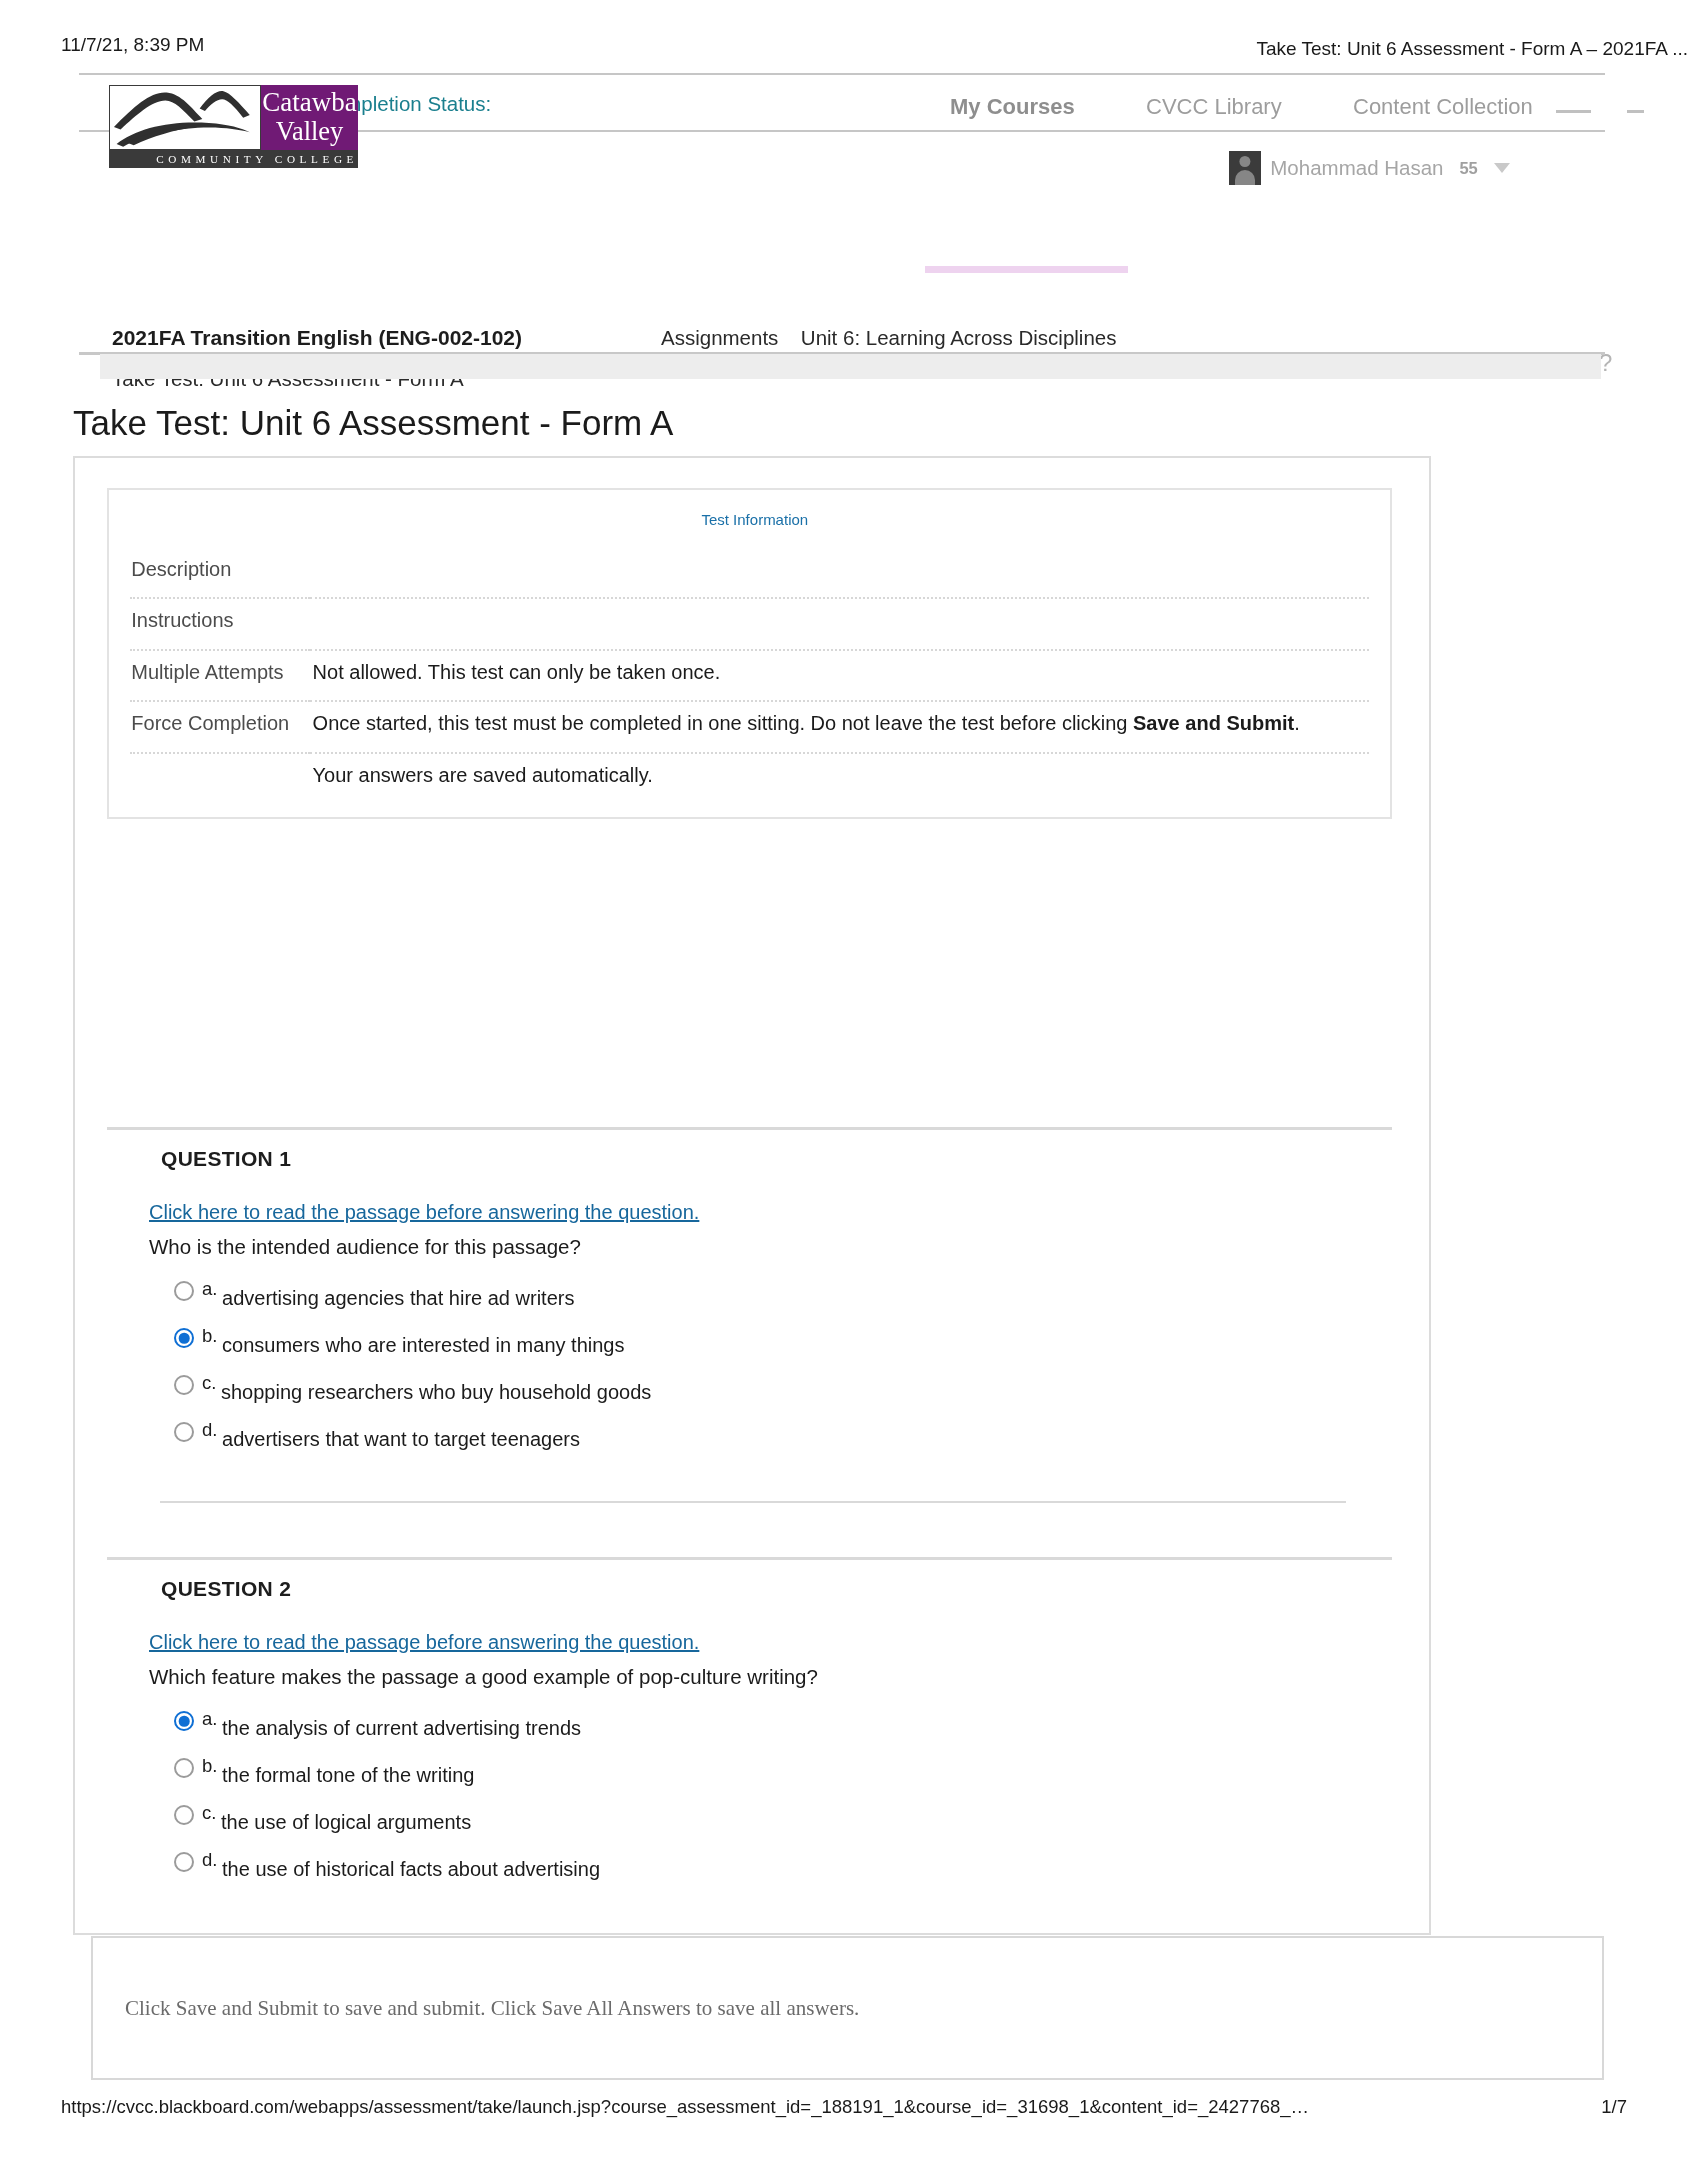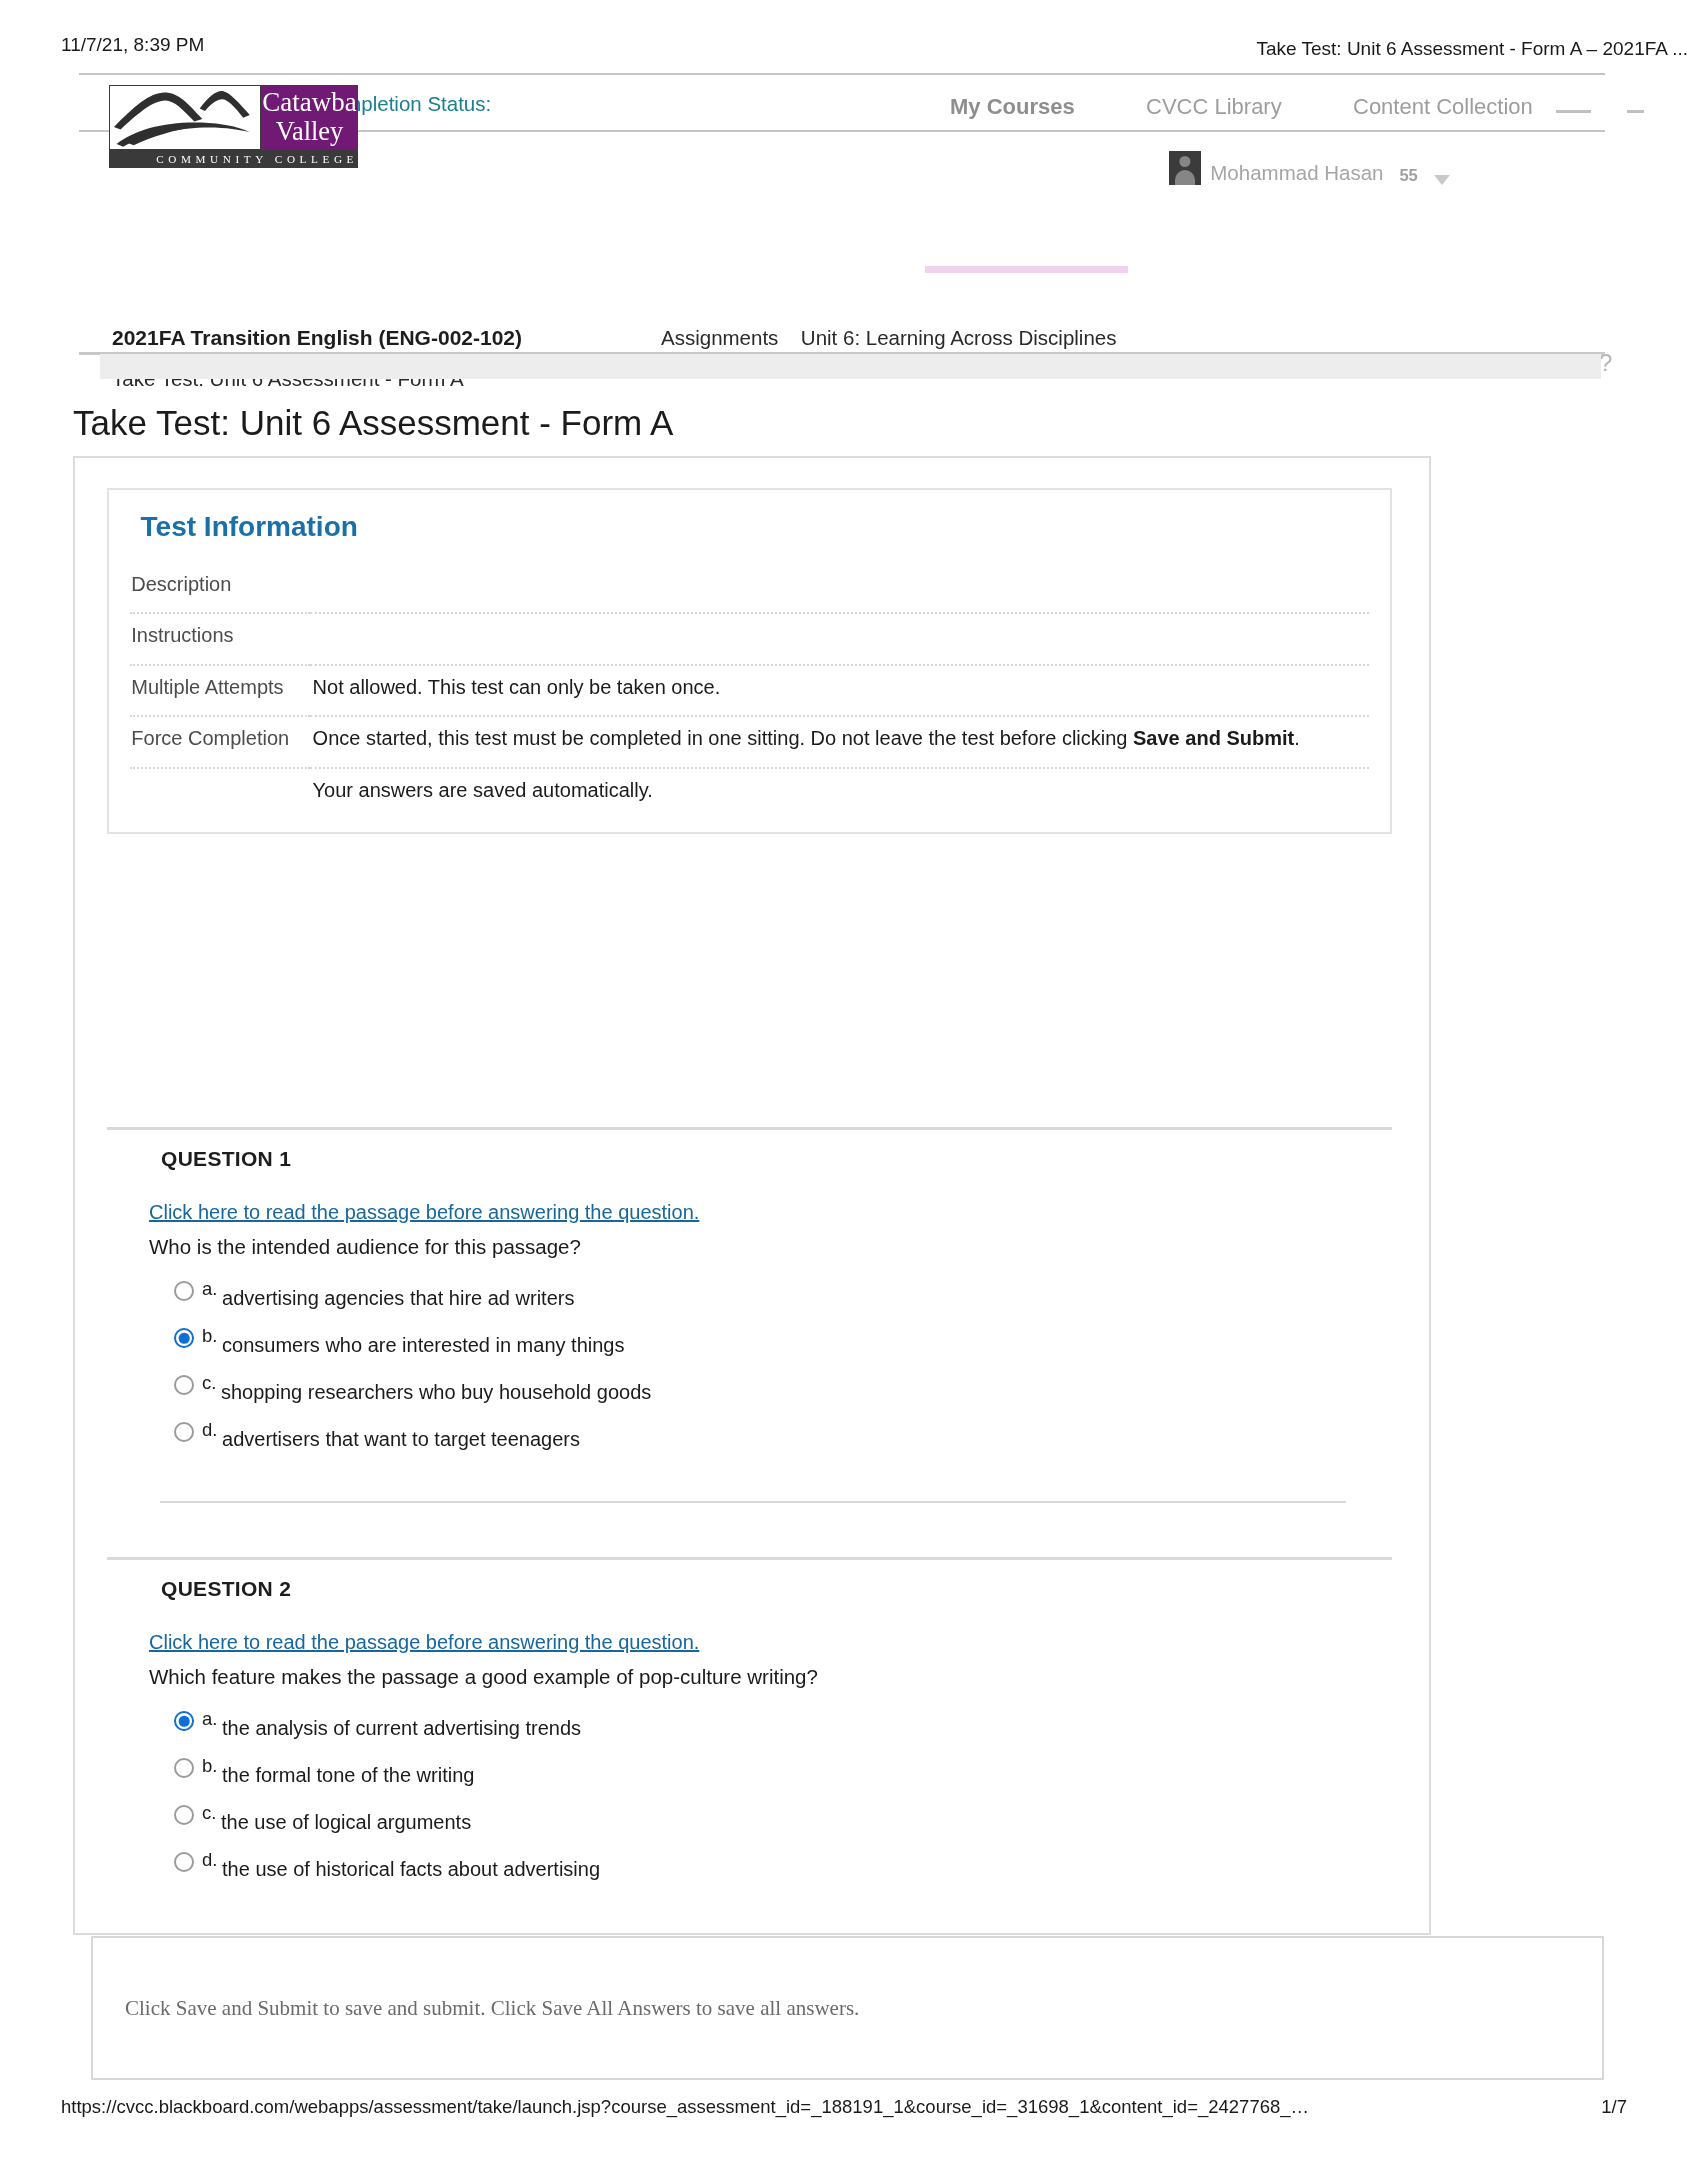--- a/index.html
+++ b/index.html
@@ -63,23 +63,23 @@
     color: #9b9b9b;
     white-space: nowrap;
     font-weight: 600;
   }
   .nav-link.nl-0 { left: 871px; color: #8e8e8e; font-weight: 700; }
   .nav-link.nl-1 { left: 1067px; color: #9d9d9d; font-weight: 400; }
   .nav-link.nl-2 { left: 1274px; color: #9d9d9d; font-weight: 400; }
 
   .user-chip {
     position: absolute;
-    left: 1090px; top: 78px;
+    left: 1150px; top: 78px;
     display: flex;
-    align-items: flex-end;
+    align-items: center;
     gap: 9.3px;
     z-index: 20;
   }
   .avatar {
     width: 32px; height: 34px;
     background: #3b3b3b;
     position: relative;
     overflow: hidden;
     flex: 0 0 auto;
   }
@@ -243,24 +243,25 @@
   
   .testinfo {
     position: absolute;
     left: 32px; top: 30px;
     width: 1285px;
     border: 2px solid #e3e3e3;
     background: #ffffff;
     padding: 17px 21px 22.5px 21px;
   }
   .testinfo-title {
-    font-size: 28px;
-    font-weight: 700;
+    font-size: 15px;
+    font-weight: 400;
     color: #1a70a8;
     margin: 4px 0 20px 10.6px;
+    text-align: center;
   }
   .ti-table { width: 100%; border-collapse: collapse; }
   .ti-table tr { vertical-align: top; }
   .ti-table td {
     border-bottom: 2px dotted #d7d7d7;
     padding: 6.6px 0 14.5px 0;
     font-size: 20px;
     line-height: 1.42;
   }
   .ti-table td.k {

